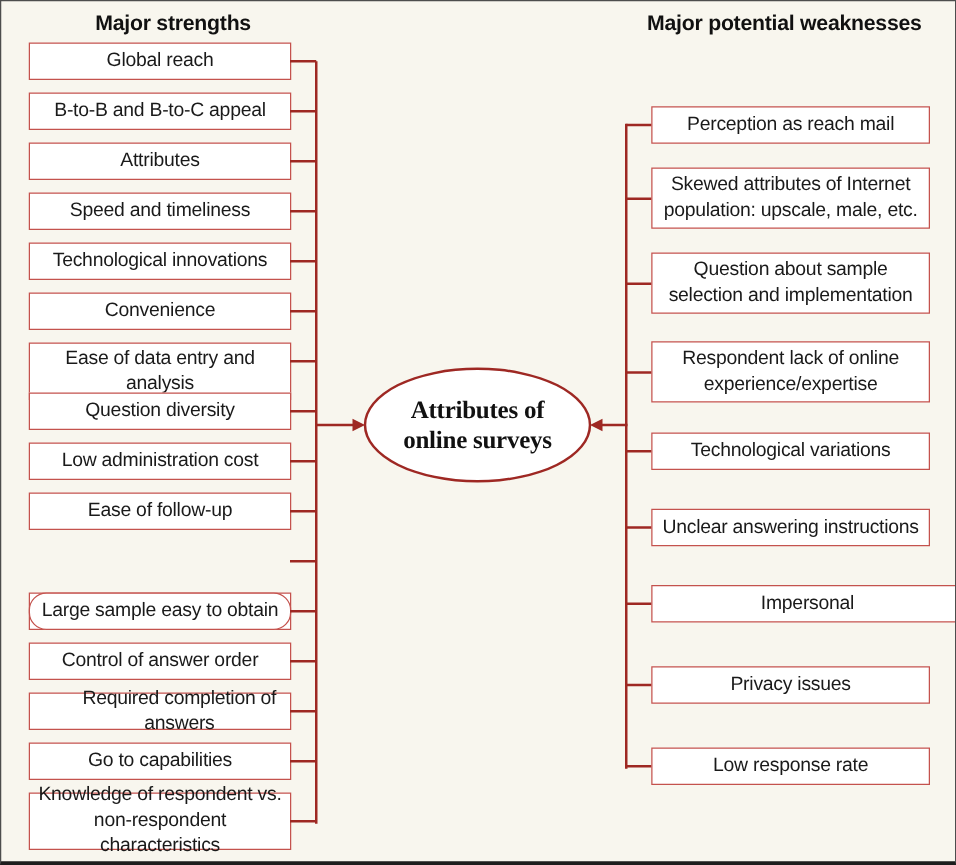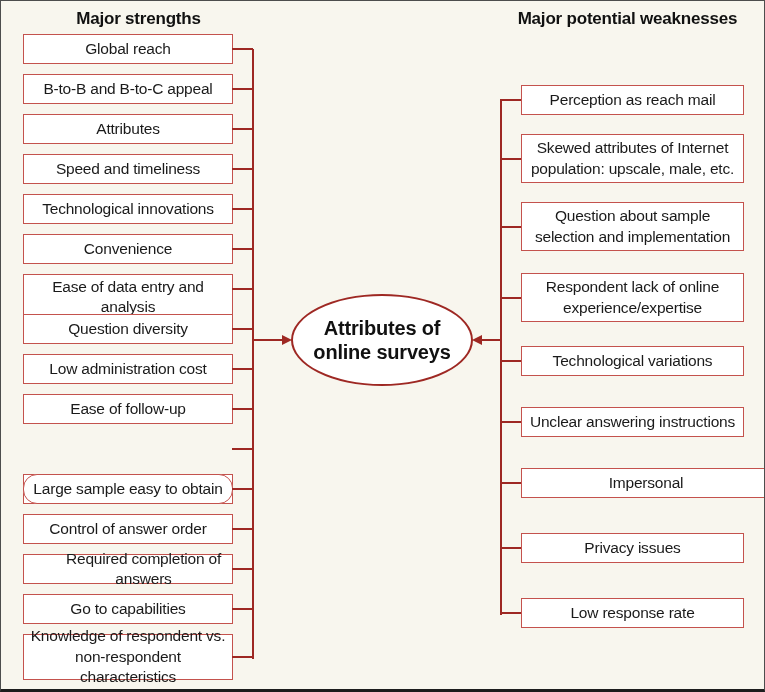--- a/index.html
+++ b/index.html
@@ -63,20 +63,21 @@
     position:absolute;
     left:290px;top:293px;width:182px;height:92px;
     box-sizing:border-box;
     background:var(--box-fill);
     border:2.5px solid var(--connector);
     border-radius:50%;
     display:flex;flex-direction:column;align-items:center;justify-content:center;
     font-weight:bold;font-size:20px;line-height:1.2;
     color:#111;
     z-index:2;
+    font-family:Liberation Serif, serif;
   }
 </style>
 </head>
 <body>
 
 <div class="canvas">
 
   <div class="col-header right">Major potential weaknesses</div>
 
   <div class="col-header left">Major strengths</div>

